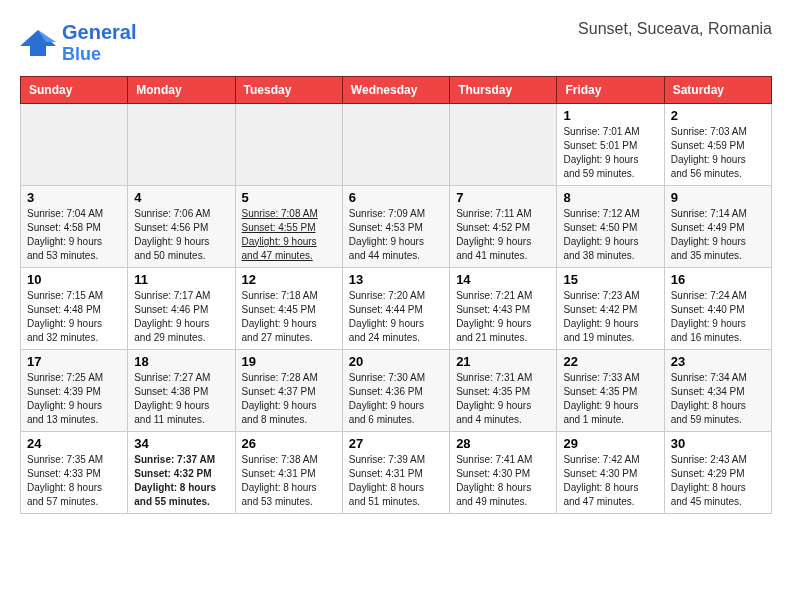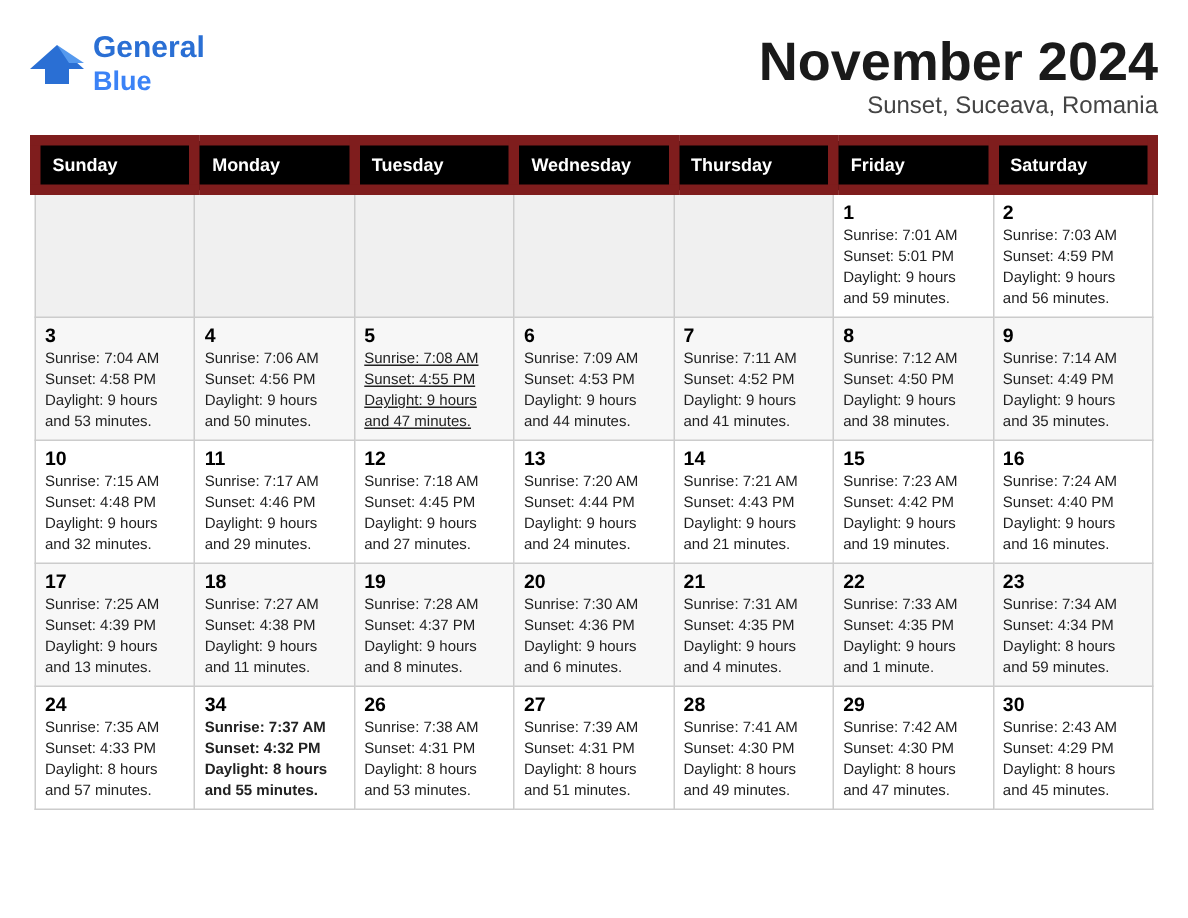--- a/index.html
+++ b/index.html
@@ -36,27 +36,27 @@
     .location-title {
       font-size: 16px;
       color: #444;
     }
     .calendar-table {
       width: 100%;
       border-collapse: collapse;
       font-size: 11px;
     }
     .calendar-table th {
-      background-color: #000000;
+      background-color: #ef4444;
       color: #fff;
       text-align: left;
       padding: 6px 8px;
       font-size: 12px;
       font-weight: bold;
-      border: 7px solid #7f1d1d;
+      border: 1px solid #7f1d1d;
     }
     .calendar-table td {
       border: 1px solid #ccc;
       vertical-align: top;
       padding: 4px 6px;
       height: 80px;
       width: calc(100% / 7);
       background: #fff;
     }
     .calendar-table tr:nth-child(even) td {
@@ -84,21 +84,20 @@
     <svg class="logo-bird" viewBox="0 0 36 30" xmlns="http://www.w3.org/2000/svg">
       <polygon points="18,2 36,18 26,18 26,28 10,28 10,18 0,18" fill="#2a6fd4"></polygon>
       <polygon points="18,2 36,14 26,14" fill="#5599ee"></polygon>
     </svg>
     <div>
       <div style="font-size:20px;font-weight:bold;color:#1a1a1a;line-height:1.2"><span style="color:#2a6fd4">General</span></div>
       <div style="font-size:18px;font-weight:bold;color:#3b82f6;line-height:1.2">Blue</div>
     </div>
   </div>
   <div class="title-section">
-    <div class="month-title">November 2024</div>
     <div class="location-title">Sunset, Suceava, Romania</div>
   </div>
 </div>
 
 <table class="calendar-table">
   <thead>
     <tr id="weekday-header">
     <th>Sunday</th>
         <th>Monday</th>
         <th>Tuesday</th>

